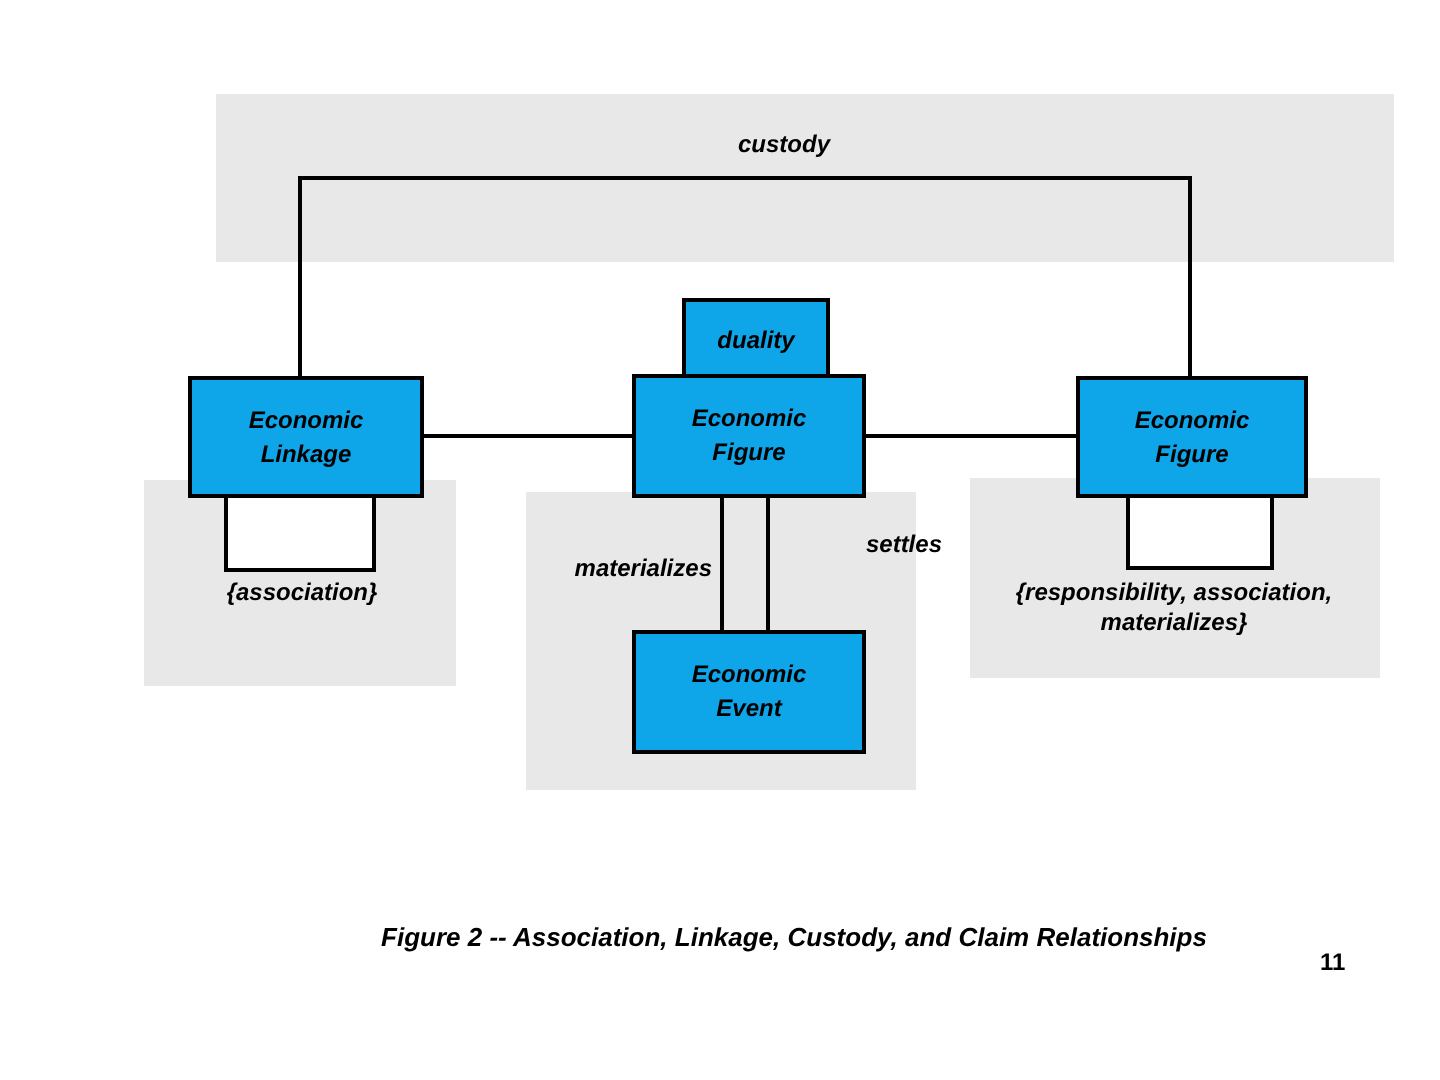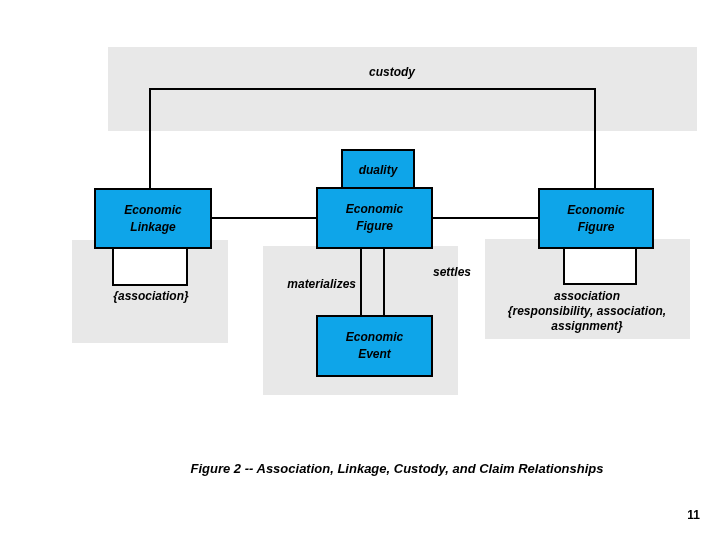--- a/index.html
+++ b/index.html
@@ -67,22 +67,22 @@
   .label-association  { left: 484px; top: 289px; width: 206px; line-height: 15px; }
 
   .caption {
     position: absolute; z-index: 6;
     left: 37px; top: 461px; width: 720px;
     text-align: center;
     font-weight: bold; font-style: italic; font-size: 13px;
   }
   .page-number {
     position: absolute; z-index: 6;
-    left: 660px; top: 508px; width: 40px;
-    text-align: right;
+    left: 660px; top: 474px; width: 40px;
+    text-align: left;
     font-weight: bold; font-size: 12px;
   }
 </style>
 </head>
 <body>
 
 <div class="slide">
 
   <div class="band band-custody"></div>
   <div class="band band-linkage"></div>
@@ -119,21 +119,20 @@
     <span>Event</span>
   </div>
 
   <div class="label label-custody">custody</div>
   <div class="label label-linkage">
     <span>{association}</span>
   </div>
   <div class="label label-materializes">materializes</div>
   <div class="label label-settles">settles</div>
   <div class="label label-association">
-    <span>association</span>
     <span>{responsibility, association,</span>
-    <span>assignment}</span>
+    <span>materializes}</span>
   </div>
 
   <div class="caption">Figure 2 -- Association, Linkage, Custody, and Claim Relationships</div>
   <div class="page-number">11</div>
 
 </div>
 
 </body></html>

